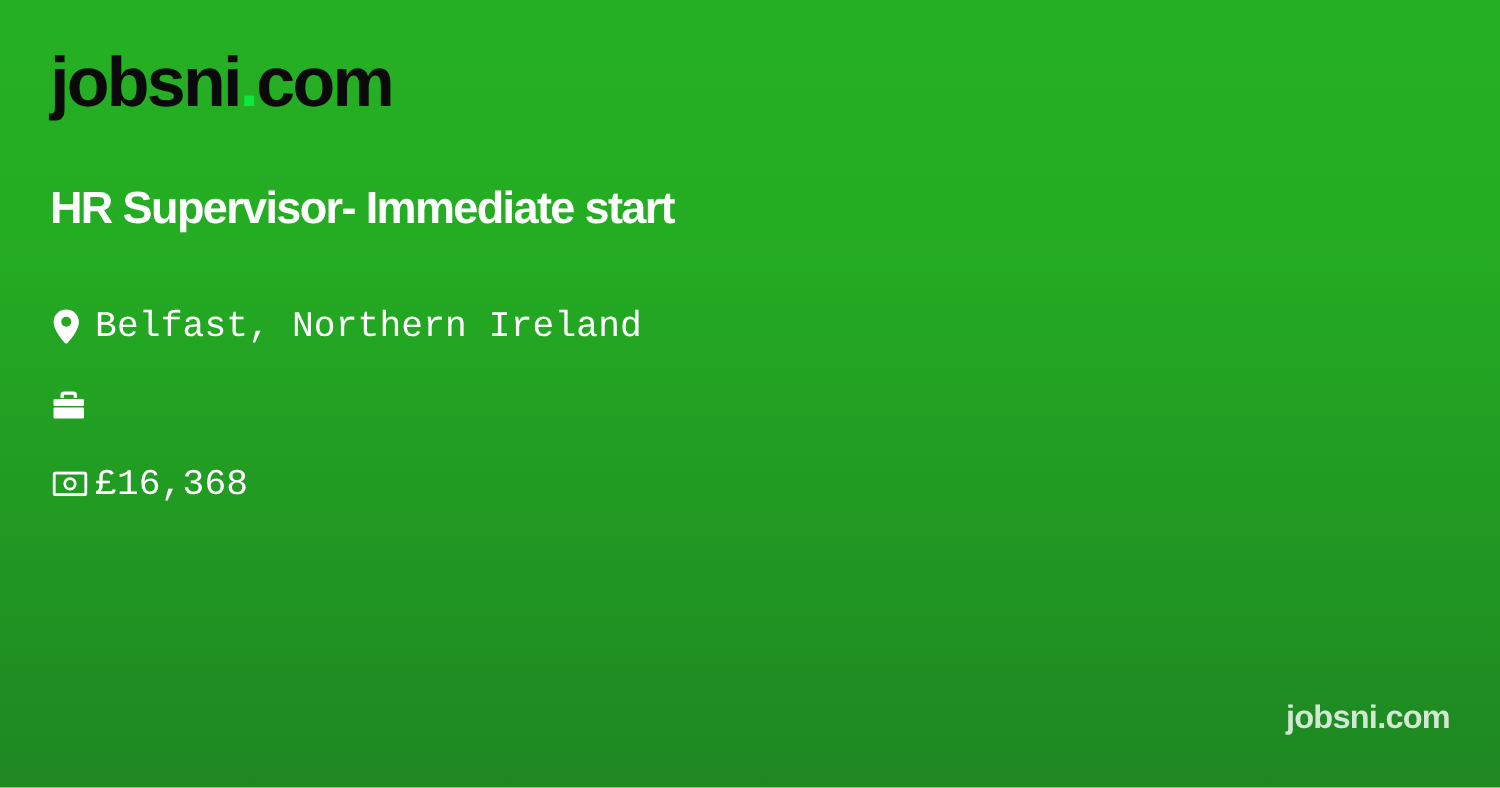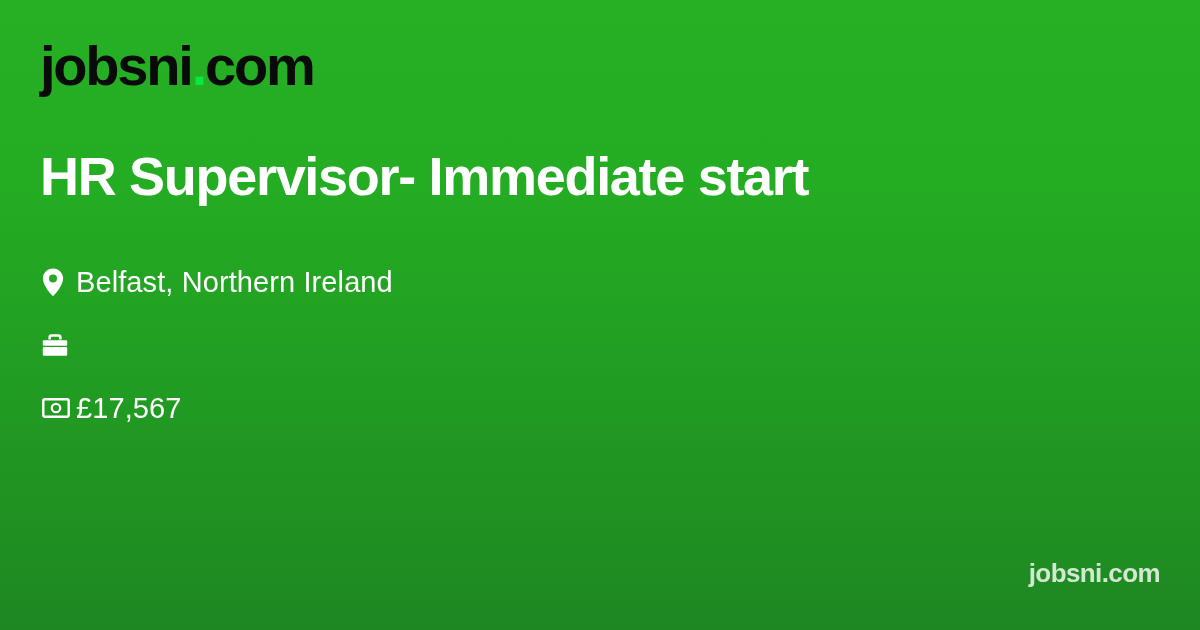--- a/index.html
+++ b/index.html
@@ -33,35 +33,36 @@
   .logo .dot {
     color: #0BE83E;
   }
 
   
   .job-title {
     position: absolute;
     left: 40px;
     top: 146px;
     width: 1110px;
-    font-size: 54px;
+    font-size: 36px;
     font-weight: 800;
     letter-spacing: -1.3px;
     color: #ffffff;
     line-height: 1.12;
   }
 
   
   .meta {
     position: absolute;
     left: 42px;
-    top: 262px;
+    top: 241px;
     display: flex;
     flex-direction: column;
     gap: 23px;
+    font-family: Liberation Mono, monospace;
   }
   .meta-row {
     display: flex;
     align-items: center;
     height: 40px;
   }
   .meta-icon {
     width: 34px;
     min-width: 34px;
     height: 30px;
@@ -123,18 +124,18 @@
     </span>
   </div>
 
   <div class="meta-row">
     <span class="meta-icon">
       <svg width="28" height="20" viewBox="0 0 28 20" aria-hidden="true">
         <rect x="1.3" y="1.3" width="25.4" height="17.4" rx="1.6" fill="none" stroke="#ffffff" stroke-width="2.4"></rect>
         <circle cx="14" cy="10" r="4.2" fill="none" stroke="#ffffff" stroke-width="2.2"></circle>
       </svg>
     </span>
-    <span class="meta-text">£17,567</span>
+    <span class="meta-text">£16,368</span>
   </div>
 
 </div>
 
 <div class="watermark">jobsni.com</div>
 
 </body></html>

